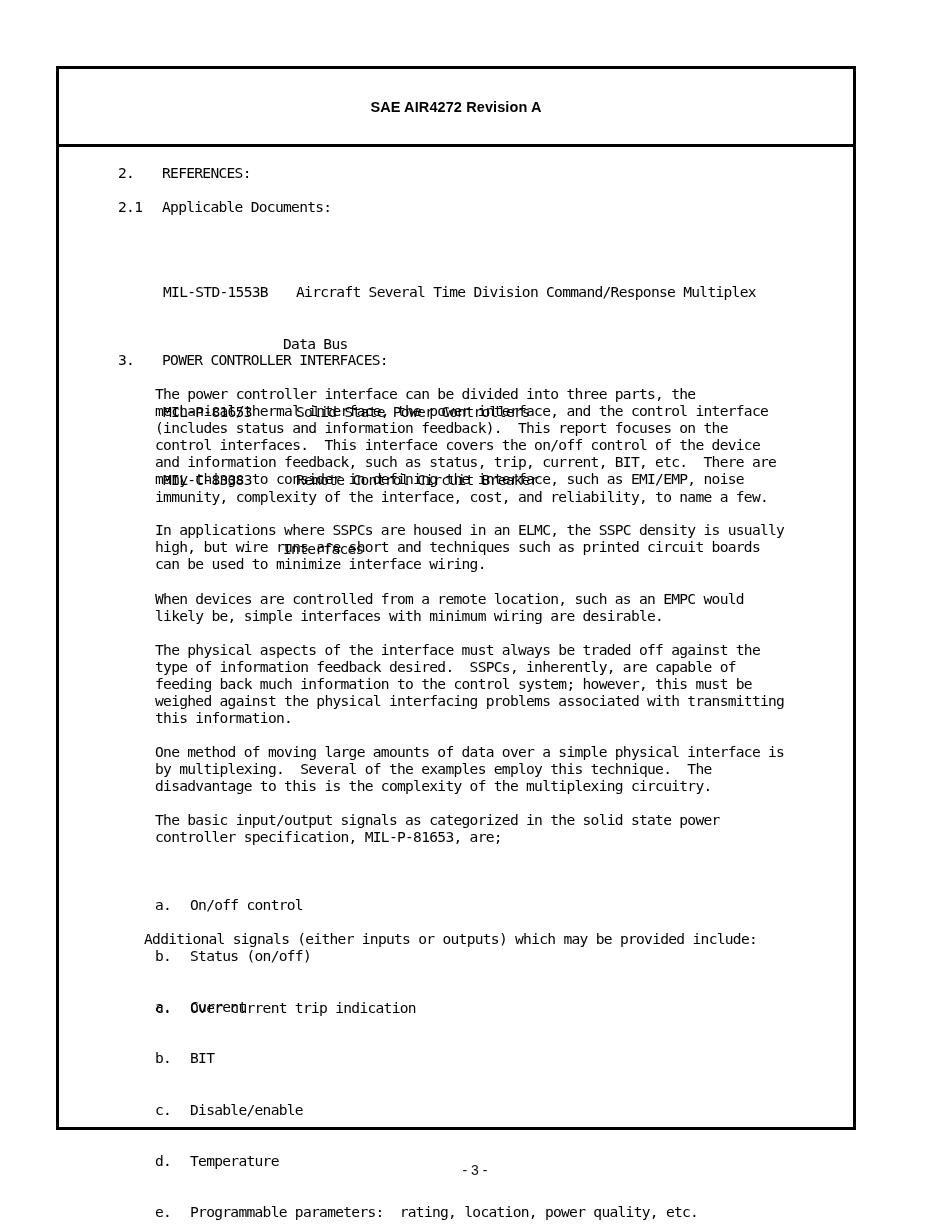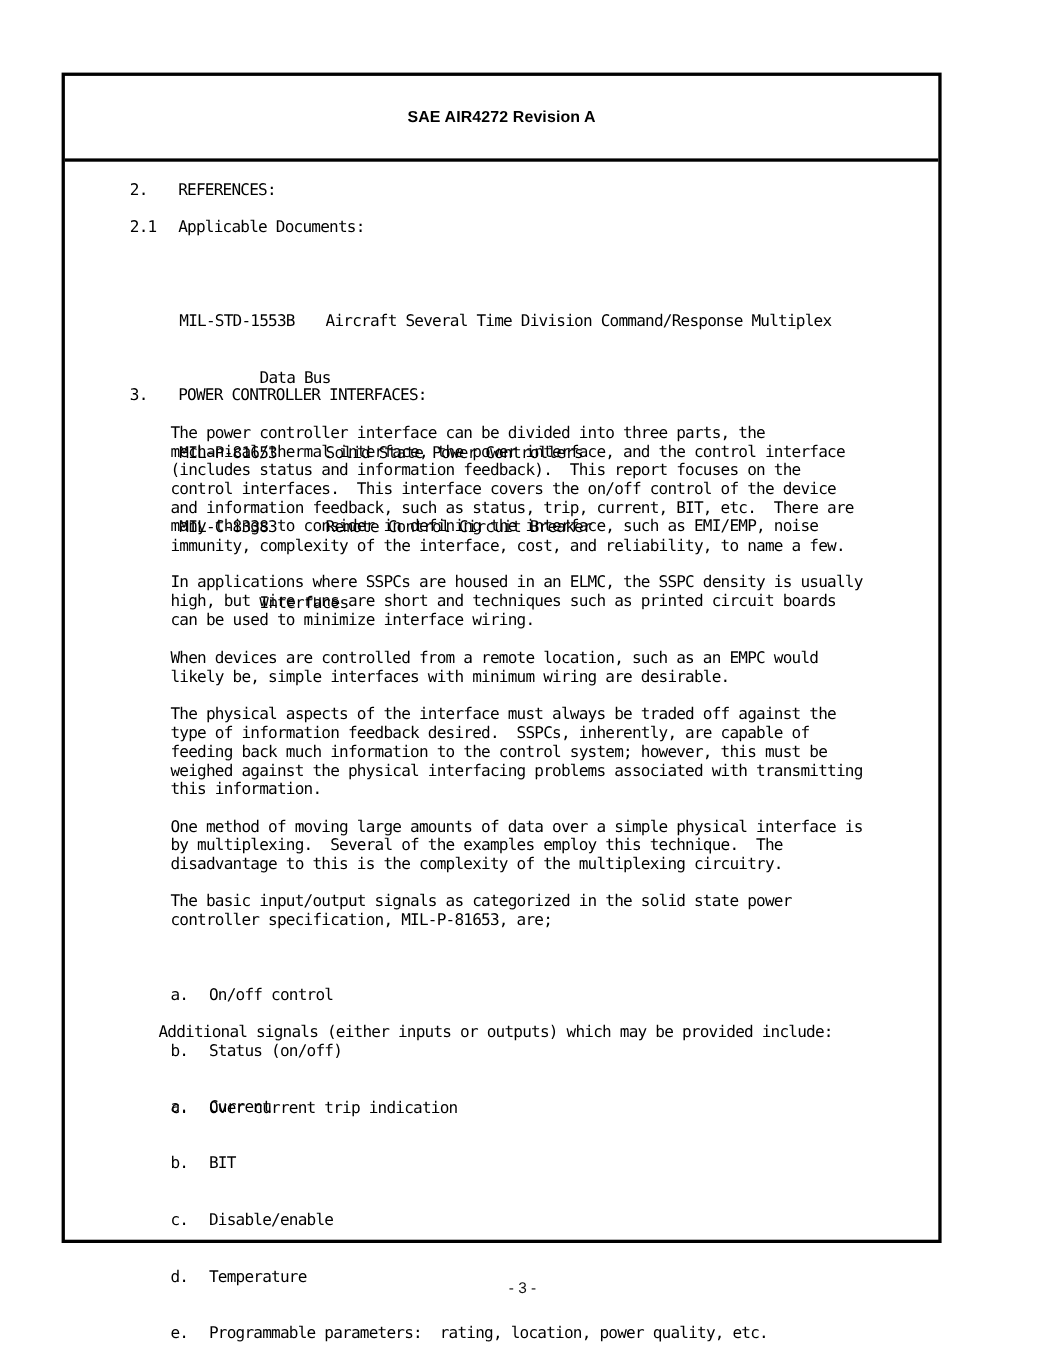--- a/index.html
+++ b/index.html
@@ -73,21 +73,21 @@
   
   .ref-row {
     display: flex;
     align-items: flex-start;
   }
   .ref-id {
     width: 133px;
     flex: 0 0 133px;
   }
   .ref-desc { flex: 1 1 auto; }
-  .ref-desc-cont { margin-left: 73px; }
+  .ref-desc-cont { margin-left: 120px; }
 
   
   .lst-row {
     display: flex;
     align-items: flex-start;
   }
   .lst-marker {
     width: 35px;
     flex: 0 0 35px;
   }

